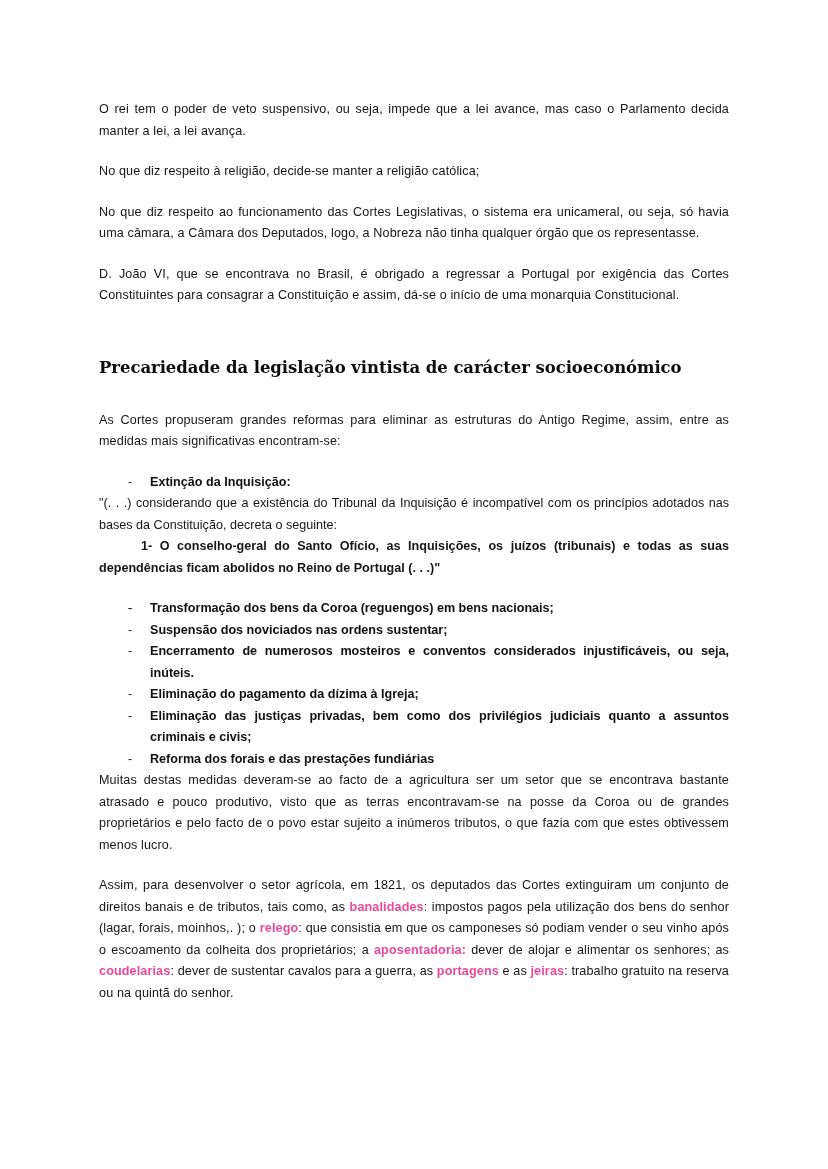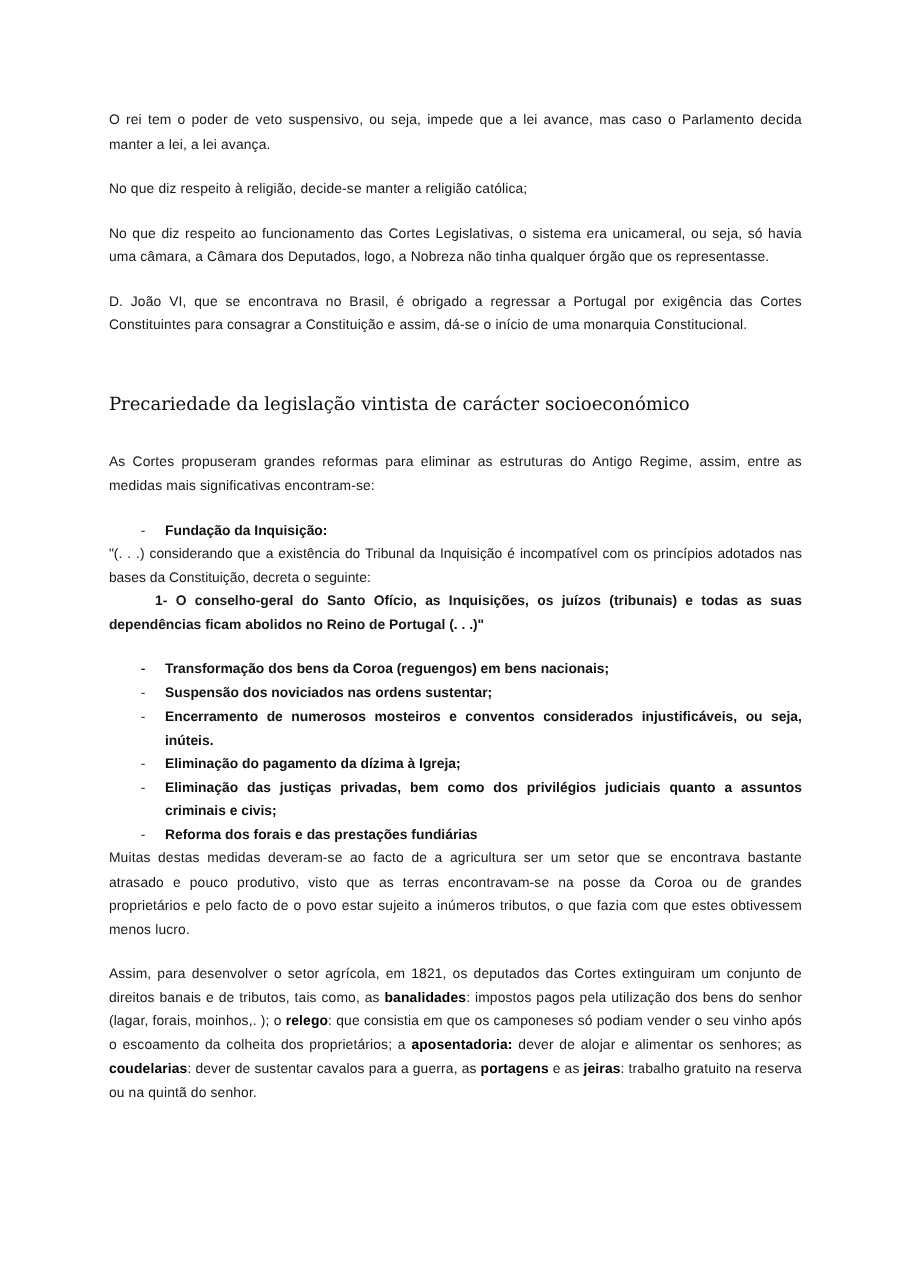--- a/index.html
+++ b/index.html
@@ -32,21 +32,21 @@
     text-align: justify;
     margin: 0 0 19px 0;
     color: #161616;
     letter-spacing: 0.01em;
   }
   p.body-para:last-child {
     margin-bottom: 0;
   }
   .section-heading {
     font-family: "DejaVu Serif", "Liberation Serif", serif;
-    font-weight: normal;
+    font-weight: bold;
     font-size: 16.5px;
     line-height: 24px;
     color: #0d0d0d;
     margin: 44px 0 30px 0;
     letter-spacing: -0.004em;
   }
   .gap-before-heading {
     margin-top: 49px;
   }
   
@@ -88,42 +88,42 @@
     margin: 0 0 19px 0;
     color: #161616;
   }
   .quote-block .q-indent {
     display: block;
     text-indent: 42px;
     font-weight: bold;
   }
   b, strong {
     font-weight: bold;
-    color: #000000;
+    color: #ec4899;
   }
 </style>
 </head>
 <body>
 
 <div class="page">
   <div class="content">
 
     <p class="body-para">O rei tem o poder de veto suspensivo, ou seja, impede que a lei avance, mas caso o Parlamento decida manter a lei, a lei avança.</p>
     <p class="body-para">No que diz respeito à religião, decide-se manter a religião católica;</p>
     <p class="body-para">No que diz respeito ao funcionamento das Cortes Legislativas, o sistema era unicameral, ou seja, só havia uma câmara, a Câmara dos Deputados, logo, a Nobreza não tinha qualquer órgão que os representasse.</p>
     <p class="body-para">D. João VI, que se encontrava no Brasil, é obrigado a regressar a Portugal por exigência das Cortes Constituintes para consagrar a Constituição e assim, dá-se o início de uma monarquia Constitucional.</p>
 
     <h2 class="section-heading gap-before-heading">Precariedade da legislação vintista de carácter socioeconómico</h2>
 
     <p class="body-para">As Cortes propuseram grandes reformas para eliminar as estruturas do Antigo Regime, assim, entre as medidas mais significativas encontram-se:</p>
 
     <ul class="dash-list single-item-list">
       <li>
         <span class="dash">-</span>
-        <span>Fundação da Inquisição:</span>
+        <span>Extinção da Inquisição:</span>
       </li>
     </ul>
 
 
     <div class="quote-block">
       <span>"(. . .) considerando que a existência do Tribunal da Inquisição é incompatível com os princípios adotados nas bases  da Constituição, decreta o seguinte:</span>
       <span class="q-indent">1- O conselho-geral do Santo Ofício, as Inquisições, os juízos (tribunais) e todas as suas dependências ficam abolidos no Reino de Portugal (. . .)"</span>
     </div>
 
     <ul class="dash-list measures-list">

